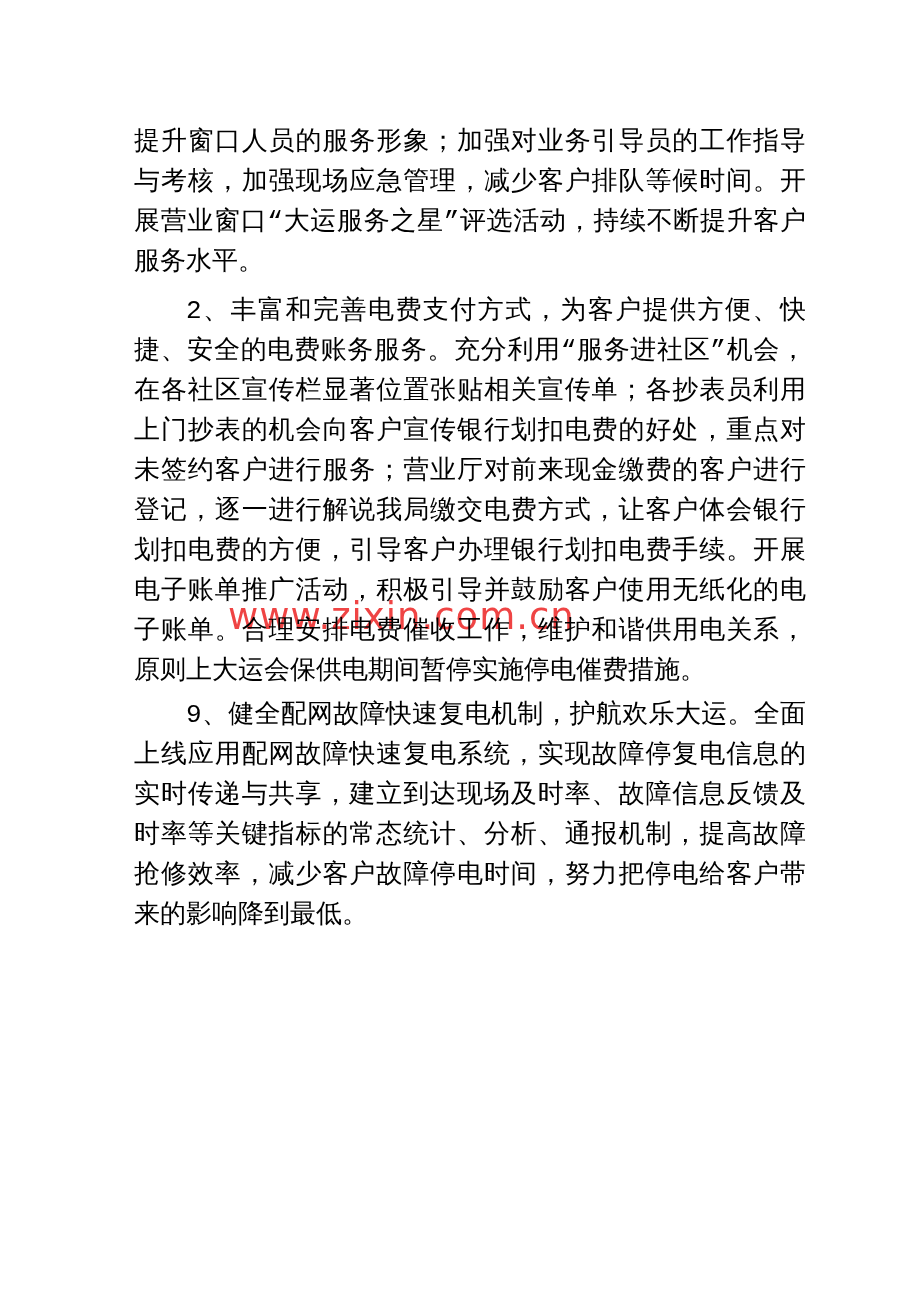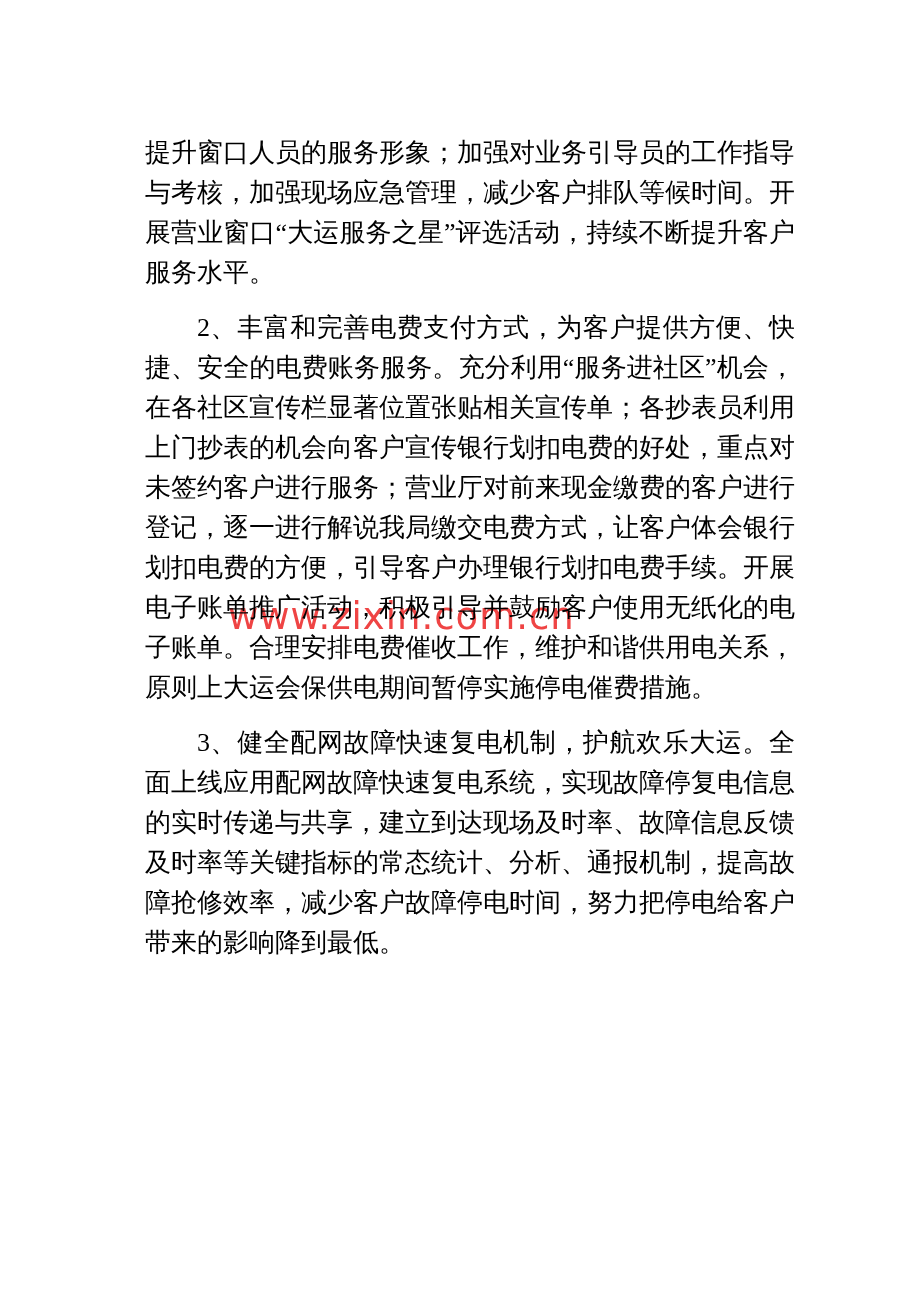--- a/index.html
+++ b/index.html
@@ -34,22 +34,23 @@
     left: 130px;
     top: 118px;
     width: 680px;
     z-index: 2;
     color: #000000;
     font-size: 26px;
     text-align: justify;
     text-justify: inter-character;
   }
   .para {
-    margin: 15px;
+    margin: 4px;
     padding: 0;
+    font-family: Liberation Mono, monospace;
   }
   .para-first {
     line-height: 40px;
     text-indent: 0;
   }
   .para-rest {
     line-height: 40px;
     text-indent: 2em;
   }
   .para-gap {
@@ -59,16 +60,16 @@
 </head>
 <body>
 
 <div class="page">
 
   <div class="watermark">www.zixin.com.cn</div>
 
   <div class="text-block">
     <p class="para para-first">提升窗口人员的服务形象；加强对业务引导员的工作指导与考核，加强现场应急管理，减少客户排队等候时间。开展营业窗口“大运服务之星”评选活动，持续不断提升客户服务水平。</p>
     <p class="para para-rest para-gap">2、丰富和完善电费支付方式，为客户提供方便、快捷、安全的电费账务服务。充分利用“服务进社区”机会，在各社区宣传栏显著位置张贴相关宣传单；各抄表员利用上门抄表的机会向客户宣传银行划扣电费的好处，重点对未签约客户进行服务；营业厅对前来现金缴费的客户进行登记，逐一进行解说我局缴交电费方式，让客户体会银行划扣电费的方便，引导客户办理银行划扣电费手续。开展电子账单推广活动，积极引导并鼓励客户使用无纸化的电子账单。合理安排电费催收工作，维护和谐供用电关系，原则上大运会保供电期间暂停实施停电催费措施。</p>
-    <p class="para para-rest">3、健全配网故障快速复电机制，护航欢乐大运。全面上线应用配网故障快速复电系统，实现故障停复电信息的实时传递与共享，建立到达现场及时率、故障信息反馈及时率等关键指标的常态统计、分析、通报机制，提高故障抢修效率，减少客户故障停电时间，努力把停电给客户带来的影响降到最低。</p>
+    <p class="para para-rest">9、健全配网故障快速复电机制，护航欢乐大运。全面上线应用配网故障快速复电系统，实现故障停复电信息的实时传递与共享，建立到达现场及时率、故障信息反馈及时率等关键指标的常态统计、分析、通报机制，提高故障抢修效率，减少客户故障停电时间，努力把停电给客户带来的影响降到最低。</p>
   </div>
 
 </div>
 
 </body></html>

